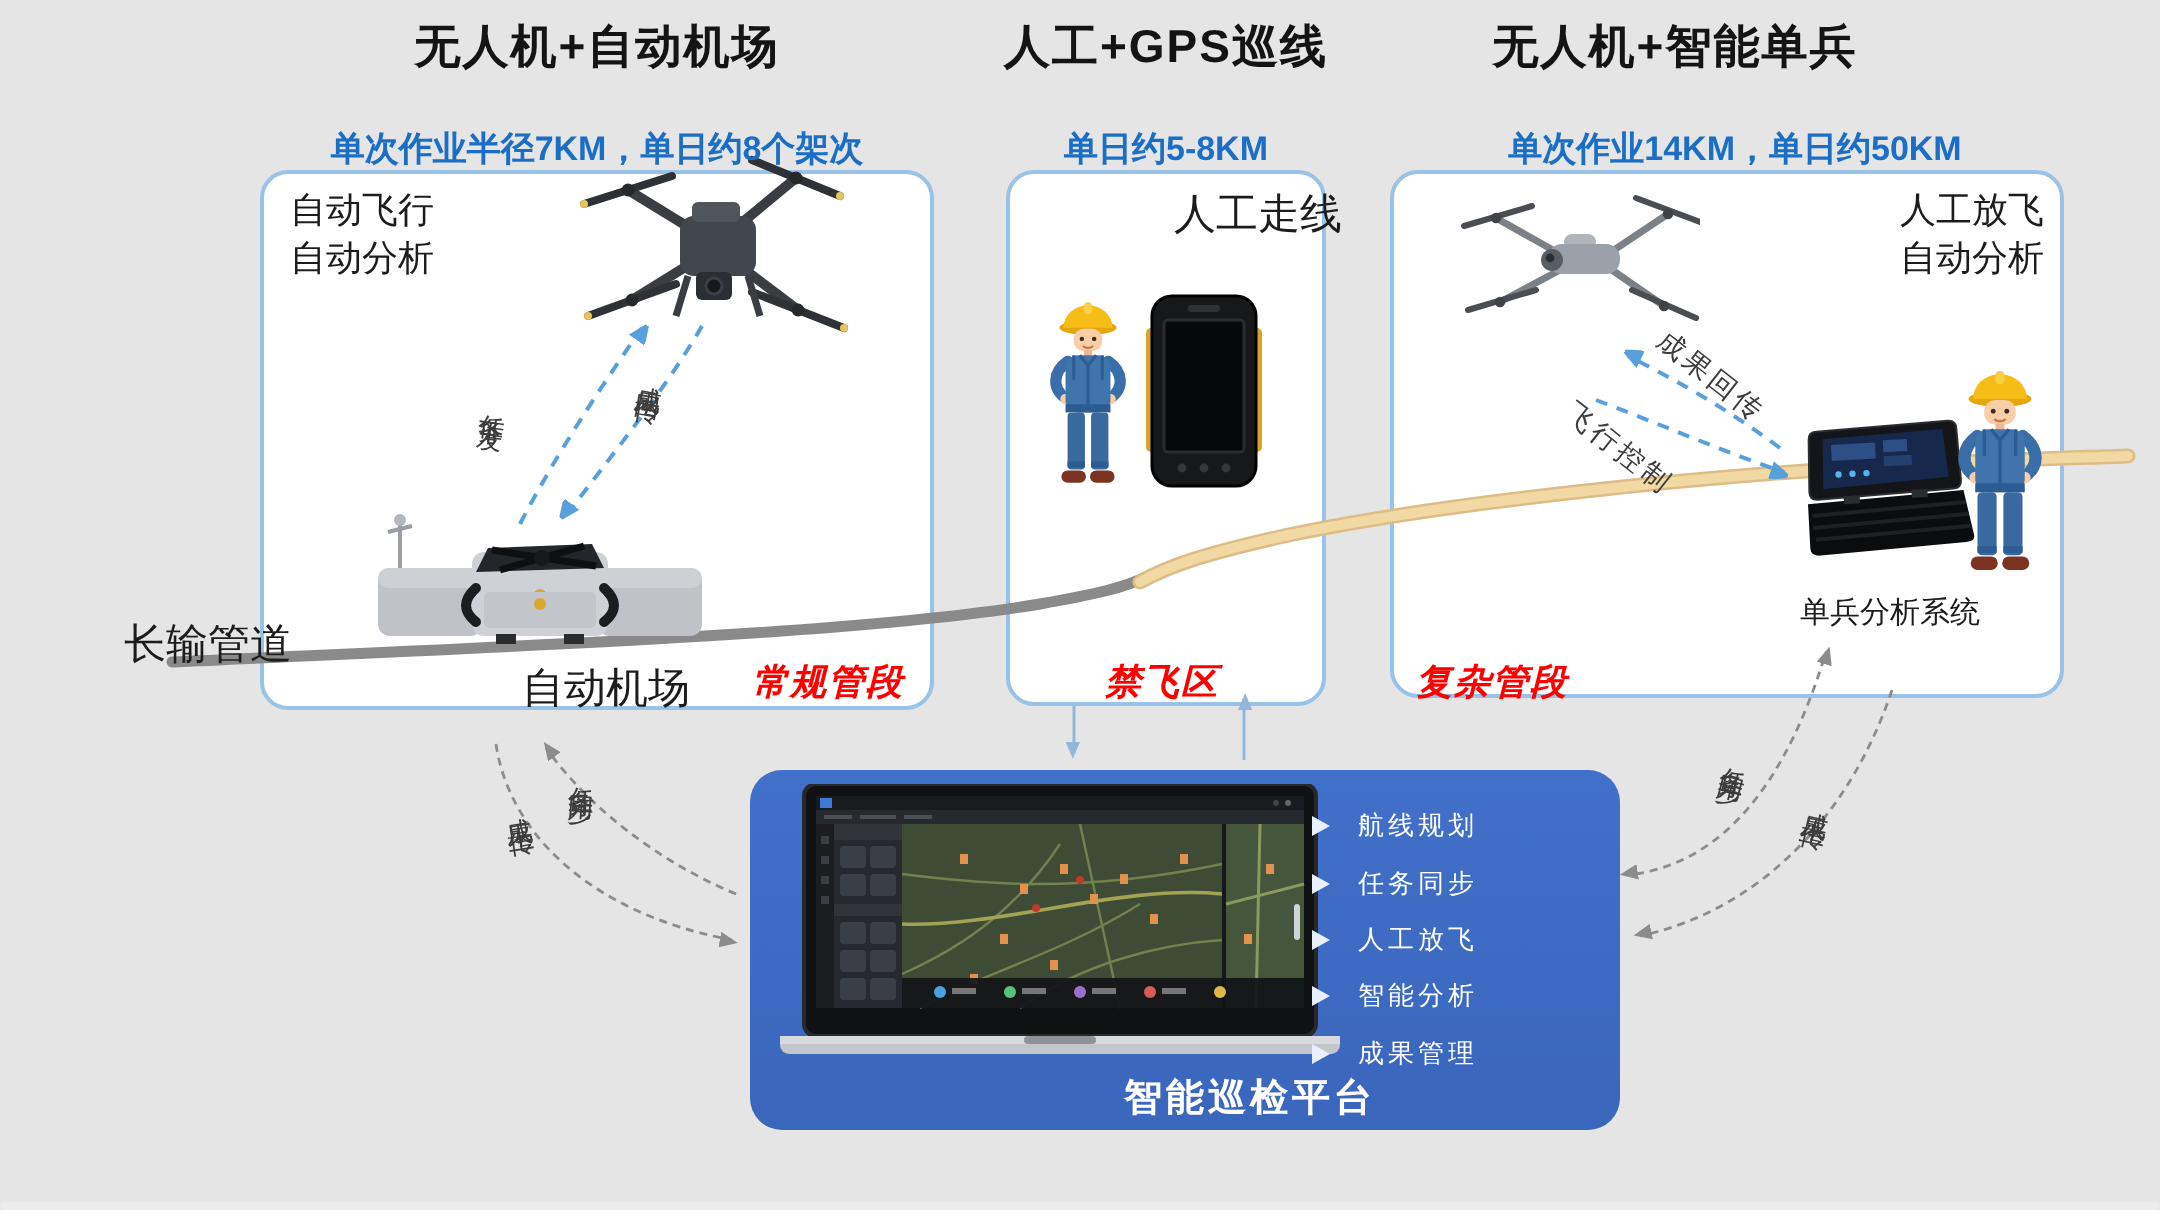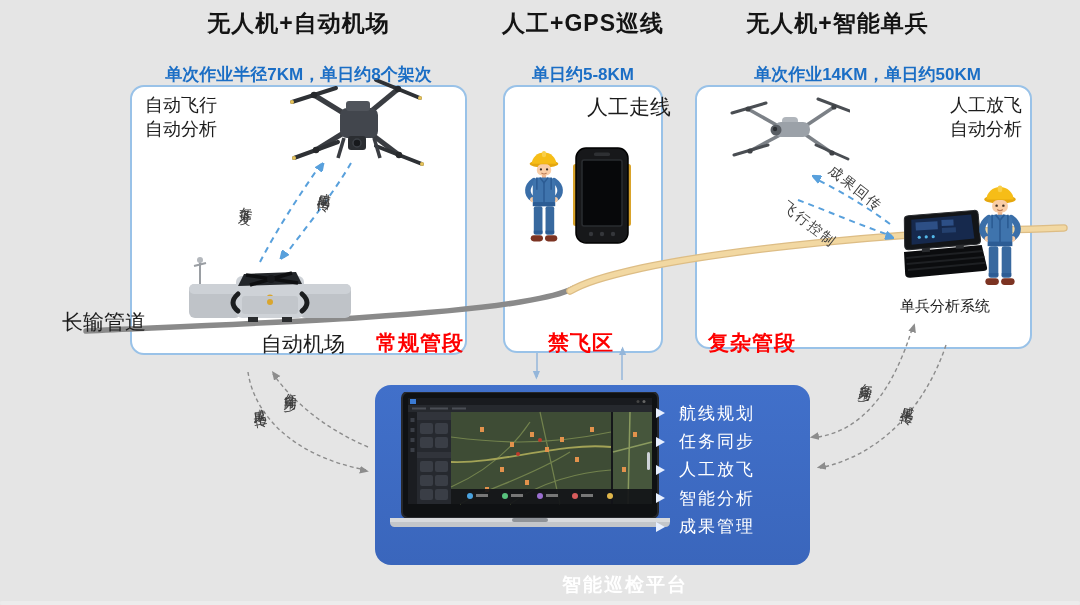--- a/index.html
+++ b/index.html
@@ -3,31 +3,31 @@
 <meta charset="utf-8">
 <style>
   html,body{margin:0;padding:0;background:#fff;}
   .canvas{position:relative;width:1080px;height:605px;background:#e5e5e5;overflow:hidden;
           font-family:"Liberation Sans","DejaVu Sans",sans-serif;}
   .abs{position:absolute;}
   .title{font-size:23px;font-weight:700;color:#141414;text-align:center;letter-spacing:1px;}
   .subtitle{font-size:17px;font-weight:600;color:#1b6ec5;text-align:center;margin-top:14px;}
   .note{font-size:18px;color:#1c1c1c;line-height:24px;}
   .plain{font-size:21px;color:#1c1c1c;margin-left:48px;}
-  .red{color:#fe0000;font-weight:700;font-size:21px;letter-spacing:1px;}
+  .red{color:#fe0000;font-weight:700;font-size:18px;letter-spacing:1px;font-style:italic;}
   .vlabel{writing-mode:vertical-rl;text-orientation:upright;font-size:13px;color:#3c3c3c;letter-spacing:2px;line-height:14px;}
   .dlabel{font-size:14px;color:#3c3c3c;letter-spacing:2px;white-space:nowrap;transform-origin:0 50%;}
   .frame{position:absolute;border:2px solid #99c2e8;border-radius:14px;background:#fff;z-index:1;}
   .layer2{z-index:2;} .layer3{z-index:3;} .layer4{z-index:4;}
   .platform{position:absolute;left:375px;top:385px;width:435px;height:180px;border-radius:16px;
             background:linear-gradient(180deg,#4170ca,#3a66bc);z-index:2;}
   .platform-title{position:absolute;left:110px;top:151px;width:280px;text-align:center;
-                  color:#fff;font-size:19px;font-weight:700;letter-spacing:2px;margin-top:36px;}
+                  color:#fff;font-size:19px;font-weight:700;letter-spacing:2px;}
   .features{position:absolute;left:281px;top:14px;width:150px;margin:0;padding:0;list-style:none;}
-  .features li{display:flex;align-items:center;height:28.4px;color:#fff;font-size:17px;letter-spacing:2px;}
+  .features li{display:flex;align-items:center;height:28.4px;color:#fff;font-size:13px;letter-spacing:2px;}
   .tri{width:0;height:0;border-left:9px solid #e8f0ff;border-top:5.5px solid transparent;
        border-bottom:5.5px solid transparent;margin-right:14px;flex:0 0 auto;}
   .bottom-strip{position:absolute;left:0;right:0;bottom:0;height:4px;background:#ececec;border-radius:2px;}
   svg{display:block;}
 </style>
 </head>
 <body>
 
 <div class="canvas">
 

